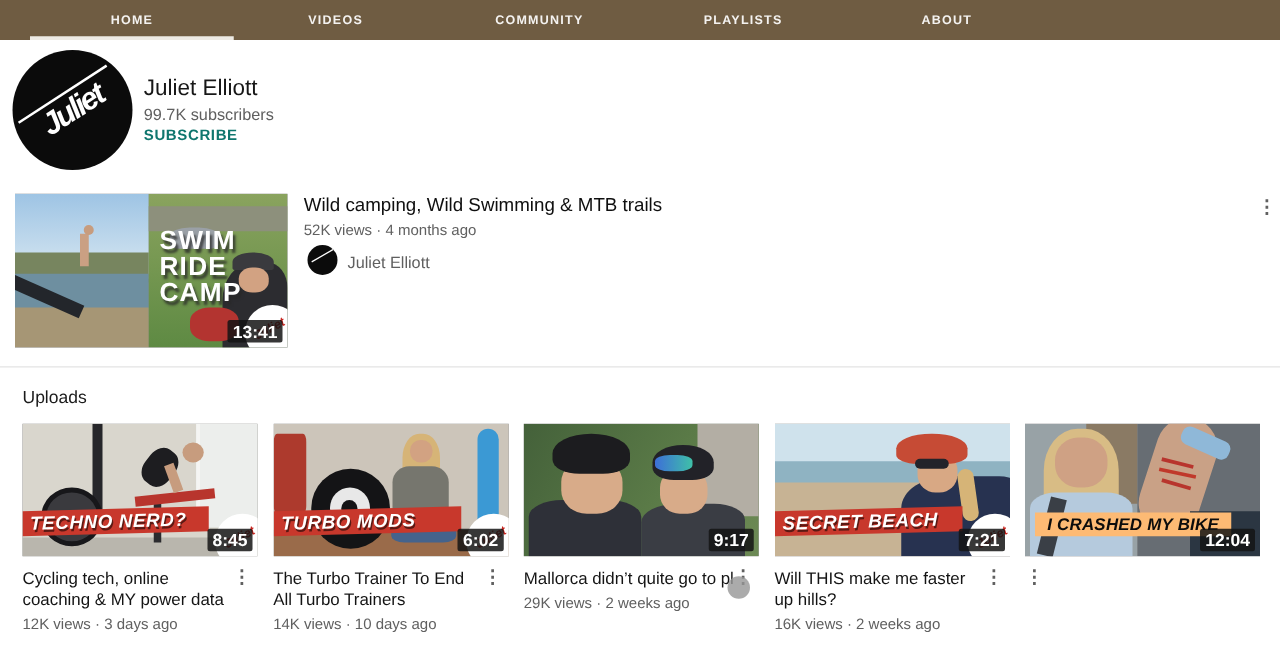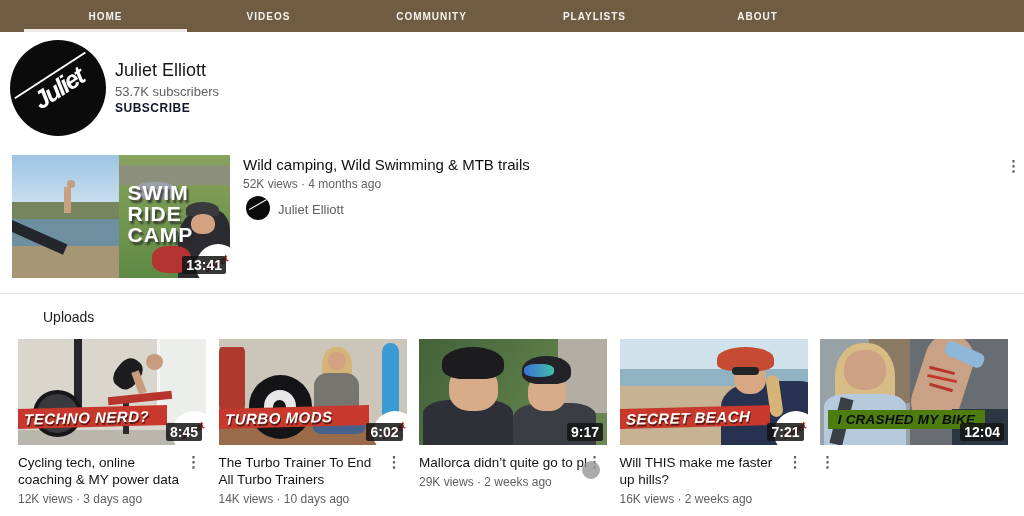--- a/index.html
+++ b/index.html
@@ -17,21 +17,21 @@
 
   
   .avatar-big { position:absolute; left:10px; top:40px; width:96px; height:96px;
                 border-radius:50%; background:#0b0b0b; overflow:hidden; }
   .avatar-logo { position:absolute; left:6px; top:32px; width:84px; text-align:center;
                  color:#fff; font-size:25px; font-weight:700; font-style:italic;
                  letter-spacing:-2px; transform:rotate(-33deg); border-top:2px solid #fff; }
   .ch-name { position:absolute; left:115px; top:60px; font-size:18px; color:#171717; }
   .ch-subs { position:absolute; left:115px; top:84px; font-size:13px; color:#606060; }
   .ch-subscribe { position:absolute; left:115px; top:101px; font-size:12px; font-weight:700;
-                  letter-spacing:.5px; color:#0f172a; cursor:pointer; }
+                  letter-spacing:.5px; color:#0f766e; cursor:pointer; }
 
   
   .thumb { position:relative; overflow:hidden; background:#888; cursor:pointer; }
   .thumb * { position:absolute; }
   .dur { right:4px; bottom:4px; background:rgba(20,20,20,.85); color:#fff;
          font-size:14px; font-weight:700; padding:1px 4px; border-radius:2px; z-index:6; }
   .wmark { right:-10px; bottom:-10px; width:44px; height:44px; border-radius:50%;
            background:#fff; z-index:5; }
   .wmark span { position:absolute; left:7px; top:14px; color:#c8241e; font-size:10px;
                 font-weight:700; font-style:italic; transform:rotate(-28deg); display:block; }
@@ -70,21 +70,21 @@
   .fa-girl2 { left:76%; top:45%; width:24%; height:55%; background:#2c2c30; border-radius:45% 30% 0 0; }
   .fa-cap   { left:80%; top:38%; width:15%; height:12%; background:#3a3a3e; border-radius:50% 50% 10% 10%; }
   .fa-face2 { left:82%; top:48%; width:11%; height:16%; background:#d2a282; border-radius:45%; }
   .fa-bag   { left:64%; top:74%; width:18%; height:22%; background:#b33430; border-radius:40%; }
   .fa-text  { left:28%; top:22%; width:50%; text-align:center; color:#fff; font-weight:700;
               font-size:21px; line-height:21px; letter-spacing:1px;
               text-shadow:2px 3px 2px rgba(40,40,40,.8); z-index:3; }
 
   
   .divider { position:absolute; left:0; top:293px; width:1024px; height:1px; background:#e4e4e4; }
-  .up-head { position:absolute; left:18px; top:309px; font-size:14px; color:#1a1a1a;margin-left:25px; }
+  .up-head { position:absolute; left:18px; top:309px; font-size:14px; color:#1a1a1a; }
   .cards { position:absolute; left:18px; top:339px; display:flex; gap:12.5px; }
   .card { width:188px; }
   .card .thumb { width:188px; height:106px; }
   .card-info { display:flex; margin-top:9px; }
   .card-title { width:168px; font-size:13.5px; line-height:17px; color:#141414;
                 font-weight:400; cursor:pointer; }
   .card-meta { font-size:12px; color:#606060; margin-top:4px; }
 
   
   .c1-wall { inset:0; background:#d9d6cd; }
@@ -140,21 +140,21 @@
   .c5-face5{ left:13%; top:10%; width:22%; height:38%; background:#cfa184; border-radius:45%; }
   .c5-tee  { left:2%; top:52%; width:44%; height:48%; background:#b5cadd; border-radius:25% 25% 0 0; }
   .c5-strap{ left:8%; top:56%; width:7%; height:44%; background:#3a3f46; transform:rotate(14deg); }
   .c5-right{ left:48%; top:0; width:52%; height:100%; background:#676d73; }
   .c5-arm  { left:52%; top:-6%; width:26%; height:90%; background:#c9a186; transform:rotate(18deg); border-radius:40px; }
   .c5-cut1 { left:58%; top:28%; width:14%; height:3%; background:#b8352d; transform:rotate(14deg); }
   .c5-cut2 { left:57%; top:36%; width:16%; height:3%; background:#c0392b; transform:rotate(12deg); }
   .c5-cut3 { left:58%; top:44%; width:13%; height:3%; background:#b8352d; transform:rotate(16deg); }
   .c5-watch{ left:66%; top:8%; width:22%; height:14%; background:#8fb8d8; transform:rotate(24deg); border-radius:6px; }
   .c5-dark { right:0; bottom:0; width:30%; height:34%; background:#2b3642; }
-  .c5-label{ left:4%; bottom:15%; width:84%; height:19px; background:#4d7c0f; z-index:4;
+  .c5-label{ left:4%; bottom:15%; width:84%; height:19px; background:#fdba74; z-index:4;
              display:flex; align-items:center; justify-content:center; }
   .c5-label span { position:static; color:#0c0c0c; font-weight:700; font-style:italic;
                    font-size:13.5px; letter-spacing:.2px; white-space:nowrap; }
 
   
   .cursor-dot { position:absolute; left:582px; top:461px; width:18px; height:18px;
                 border-radius:50%; background:rgba(150,150,150,.8); z-index:20; }
 </style>
 </head>
 <body>
@@ -164,21 +164,21 @@
   <div class="tab">VIDEOS</div>
   <div class="tab">COMMUNITY</div>
   <div class="tab">PLAYLISTS</div>
   <div class="tab">ABOUT</div>
 </div>
 
 <div class="avatar-big">
   <div class="avatar-logo">Juliet</div>
 </div>
 <div class="ch-name">Juliet Elliott</div>
-<div class="ch-subs">53.7K subscribers</div>
+<div class="ch-subs">99.7K subscribers</div>
 <div class="ch-subscribe">SUBSCRIBE</div>
 
 <div class="thumb feat-thumb">
   <div class="fa-sky"></div>
   <div class="fa-cliff"></div>
   <div class="fa-water"></div>
   <div class="fa-rock"></div>
   <div class="fa-bike"></div>
   <div class="fa-girl-body"></div>
   <div class="fa-girl-head"></div>

